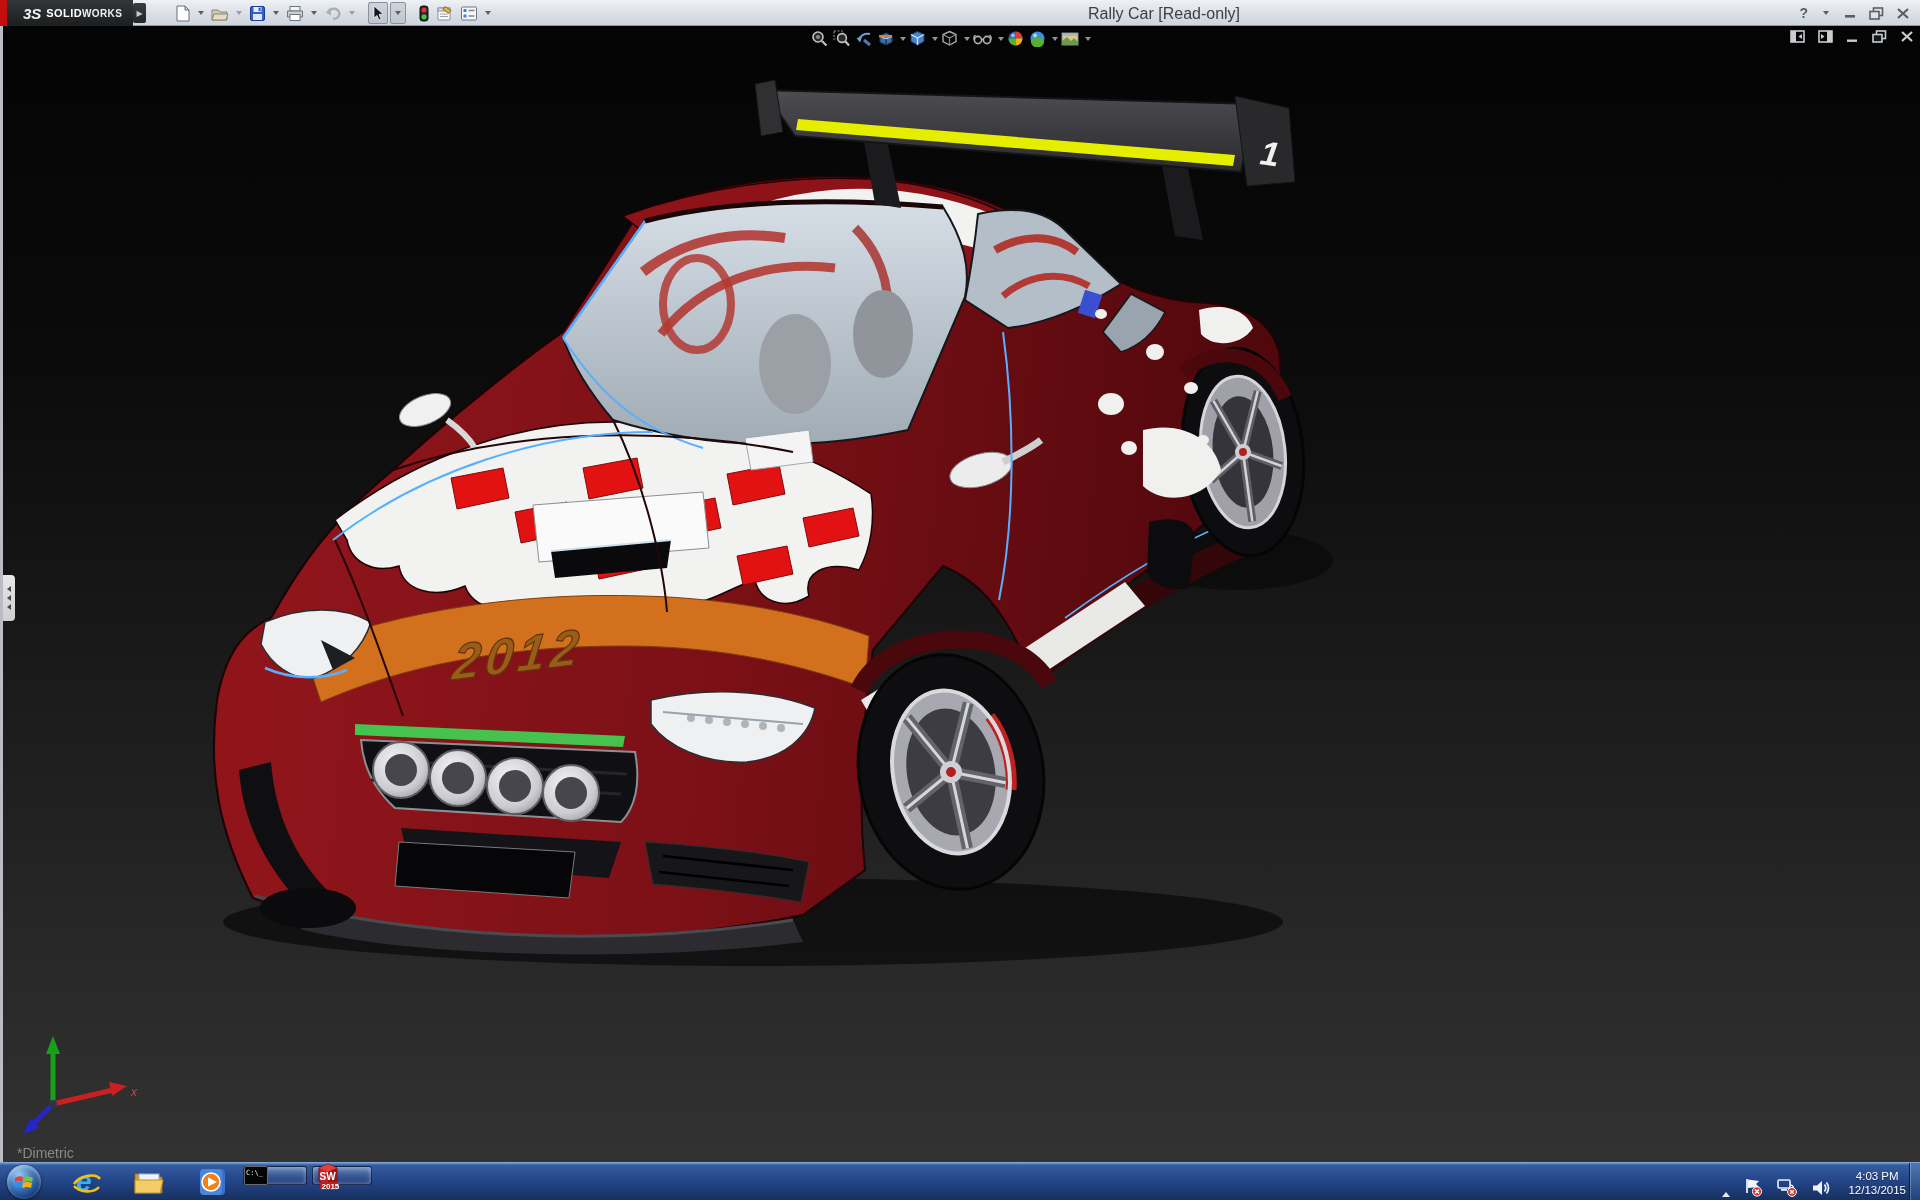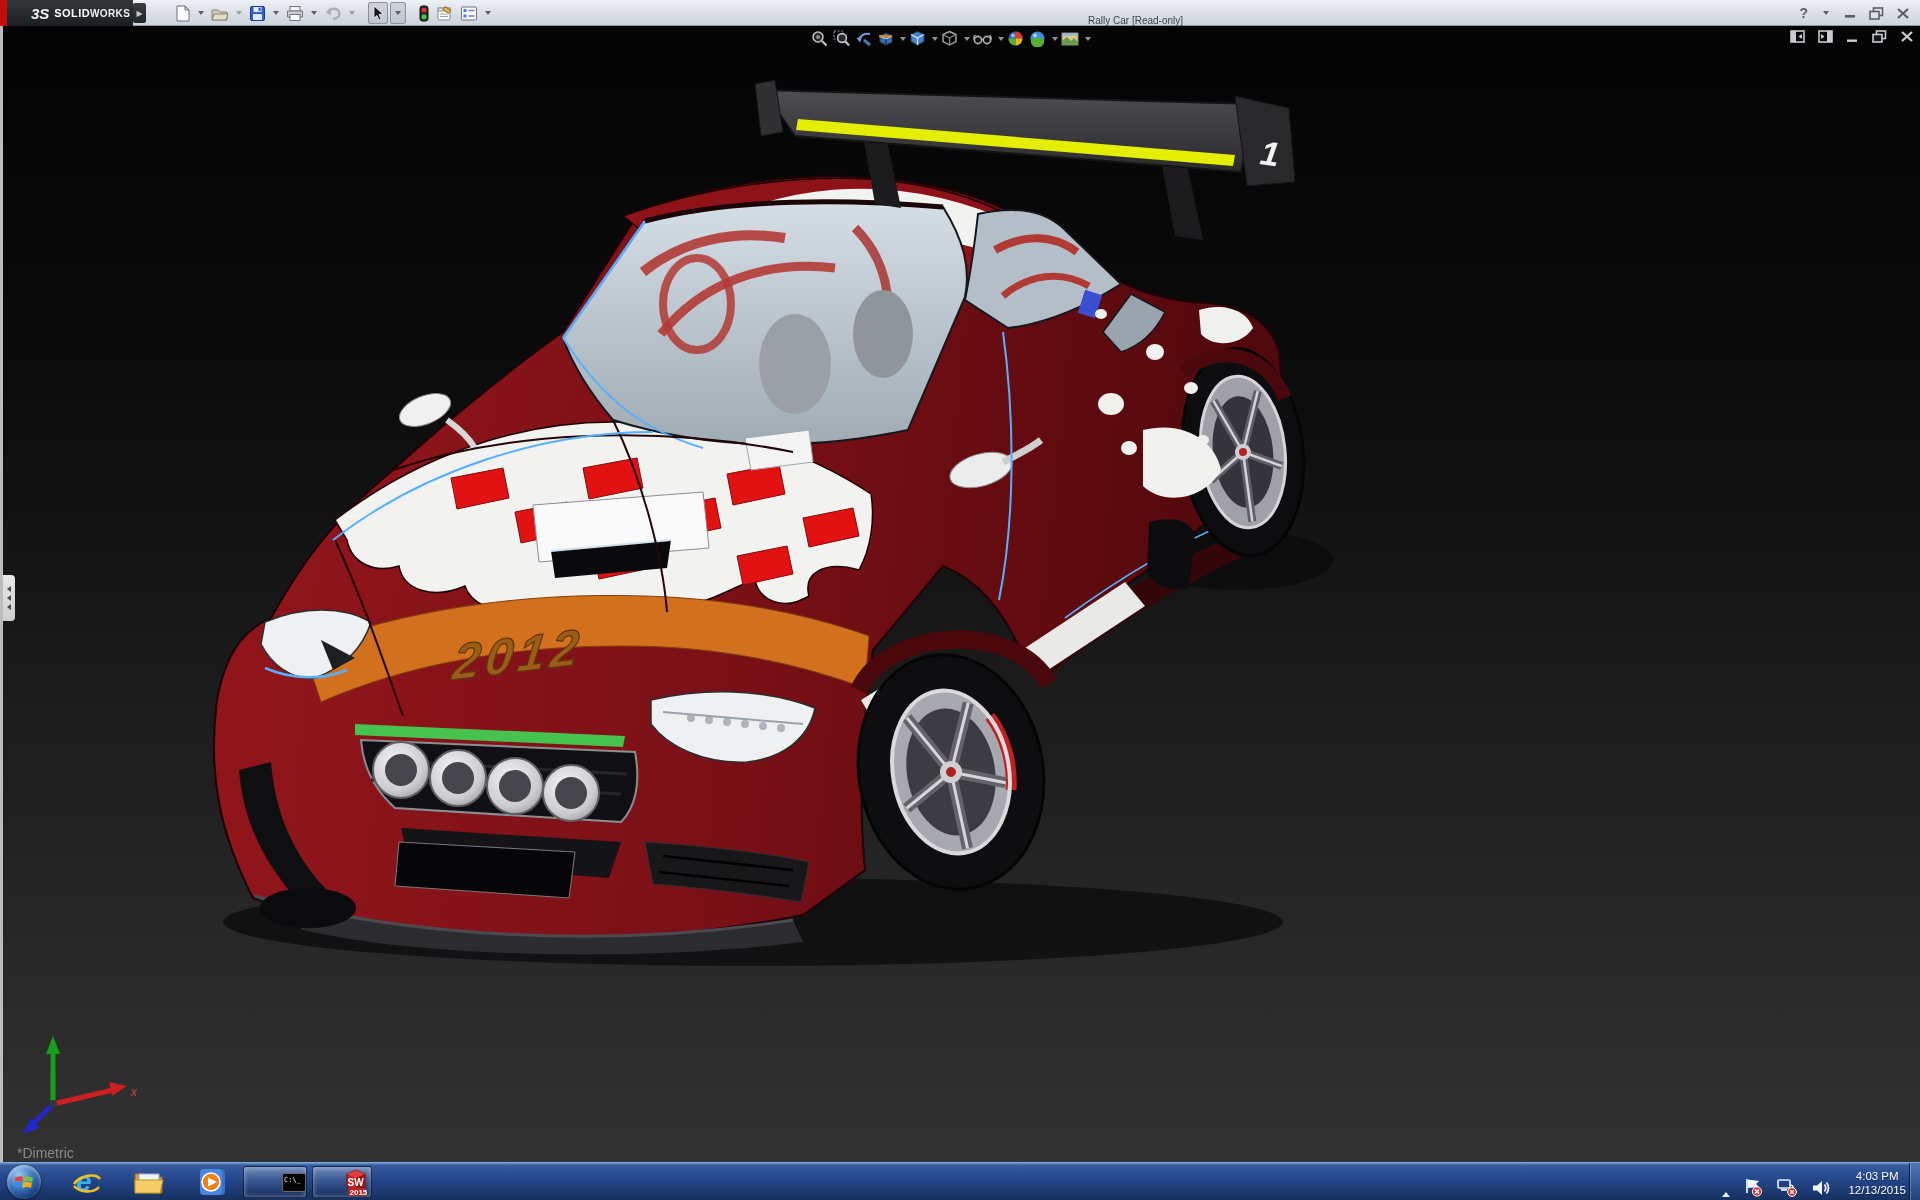--- a/index.html
+++ b/index.html
@@ -7,36 +7,36 @@
               font-family:"Liberation Sans", sans-serif; }
   #screen { position:relative; width:1920px; height:1200px; }
 
   
   .titlebar { position:absolute; top:0; left:0; width:1920px; height:26px;
     background:linear-gradient(#eef1f5,#d9dee5 60%,#cfd5dd);
     border-bottom:1px solid #8e98a4; display:flex; align-items:center; }
   .logo-strip { position:absolute; left:0; top:0; width:7px; height:26px; background:#c40d0d; }
   .logo-block { position:absolute; left:7px; top:0; height:26px; width:126px;
     background:linear-gradient(#33373a,#1c1e20); color:#fff; display:flex;
-    align-items:center; padding-left:24px; }
+    align-items:center; padding-left:16px; }
   .logo-mark { font-style:italic; font-weight:bold; font-size:15px; margin-right:5px; color:#f2f2f2; }
   .logo-solid { font-weight:bold; font-size:11px; letter-spacing:.4px; }
   .logo-works { font-weight:bold; font-size:10px; letter-spacing:.4px; opacity:.92; }
   .logo-expander { position:absolute; left:133px; top:3px; width:13px; height:20px;
     background:linear-gradient(#3a3e42,#232628); color:#c8c8c8; font-size:8px;
     display:flex; align-items:center; justify-content:center; border-radius:2px; }
   .main-toolbar { position:absolute; left:172px; top:1px; height:24px; display:flex; align-items:center; gap:2px; }
   .tb-btn { display:flex; align-items:center; height:22px; padding:0 2px; border-radius:2px; }
   .tb-btn.pressed { background:linear-gradient(#cfd4db,#bfc6cf); border:1px solid #8a919b; }
   .tb-btn svg { display:block; }
   .caret { width:0; height:0; border-left:3px solid transparent; border-right:3px solid transparent;
     border-top:4px solid #5a5f66; margin:0 3px 0 3px; }
   .caret.dim { border-top-color:#9aa0a8; }
   .tb-sep { width:6px; }
-  .title-text { position:absolute; left:1088px; top:15px; font-size:10px; color:#3d4147; white-space:nowrap; }
+  .title-text { position:absolute; left:1088px; top:5px; font-size:16px; color:#3d4147; white-space:nowrap; }
   .win-controls { position:absolute; right:10px; top:0; height:26px; display:flex; align-items:center; gap:12px; }
   .help-q { font-size:14px; font-weight:bold; color:#5a5f66; }
 
   
   .viewport { position:absolute; top:26px; left:0; width:1920px; height:1136px;
     background:linear-gradient(180deg,#040404 0%,#0b0b0b 30%,#1d1d1d 62%,#323232 100%);
     border-left:3px solid #b9bdc3; }
   #scene { position:absolute; top:0; left:0; }
 
   .headsup { position:absolute; left:806px; top:3px; display:flex; align-items:center; gap:1px; }
@@ -56,24 +56,24 @@
 
   
   .taskbar { position:absolute; bottom:0; left:0; width:1920px; height:38px;
     background:linear-gradient(#6d95cc 0%,#355c9e 6%,#24468a 45%,#16305f 100%);
     border-top:1px solid #7fa4d8; display:flex; align-items:center; }
   .start-orb { position:absolute; left:7px; top:2px; width:34px; height:34px; border-radius:50%;
     background:radial-gradient(circle at 35% 28%, #9cc8ee 0%, #3f79c0 40%, #17407f 72%, #0b2450 100%);
     box-shadow:inset 0 2px 4px rgba(255,255,255,.55), 0 1px 3px rgba(0,0,0,.6);
     display:flex; align-items:center; justify-content:center; }
   .tb-item { position:absolute; top:3px; width:34px; height:32px; display:flex; align-items:center; justify-content:center; border-radius:3px; }
-  .tb-app { position:absolute; top:3px; height:32px; border-radius:3px;
+  .tb-app { position:absolute; top:3px; height:19px; border-radius:3px;
     background:linear-gradient(rgba(255,255,255,.30),rgba(255,255,255,.10) 45%,rgba(0,0,0,.10));
     border:1px solid rgba(8,18,40,.7); box-shadow:inset 0 0 5px rgba(255,255,255,.45);
-    display:flex; align-items:center; justify-content:flex-end; }
+    display:flex; align-items:center; justify-content:flex-start; }
   .cmd-chip { width:24px; height:19px; background:#050505; border:1px solid #6a6a6a; border-radius:2px;
     color:#e8e8e8; font-family:"DejaVu Sans Mono", monospace; font-size:7px; line-height:8px; padding:2px 1px; }
   .tray { position:absolute; right:12px; top:0; height:34px; display:flex; align-items:flex-end; gap:13px; }
   .tray svg { display:block; }
   .tray-caret { width:0; height:0; border-left:4px solid transparent; border-right:4px solid transparent;
     border-bottom:5px solid #e9eef5; }
   .clock { text-align:center; color:#fff; font-size:11.5px; line-height:14px;
     text-shadow:0 1px 1px rgba(0,20,50,.6); margin-left:4px; }
   .show-desktop { position:absolute; right:0; top:0; width:11px; height:38px;
     background:linear-gradient(#4e77b4,#223f78); border-left:1px solid #0d1e42;

